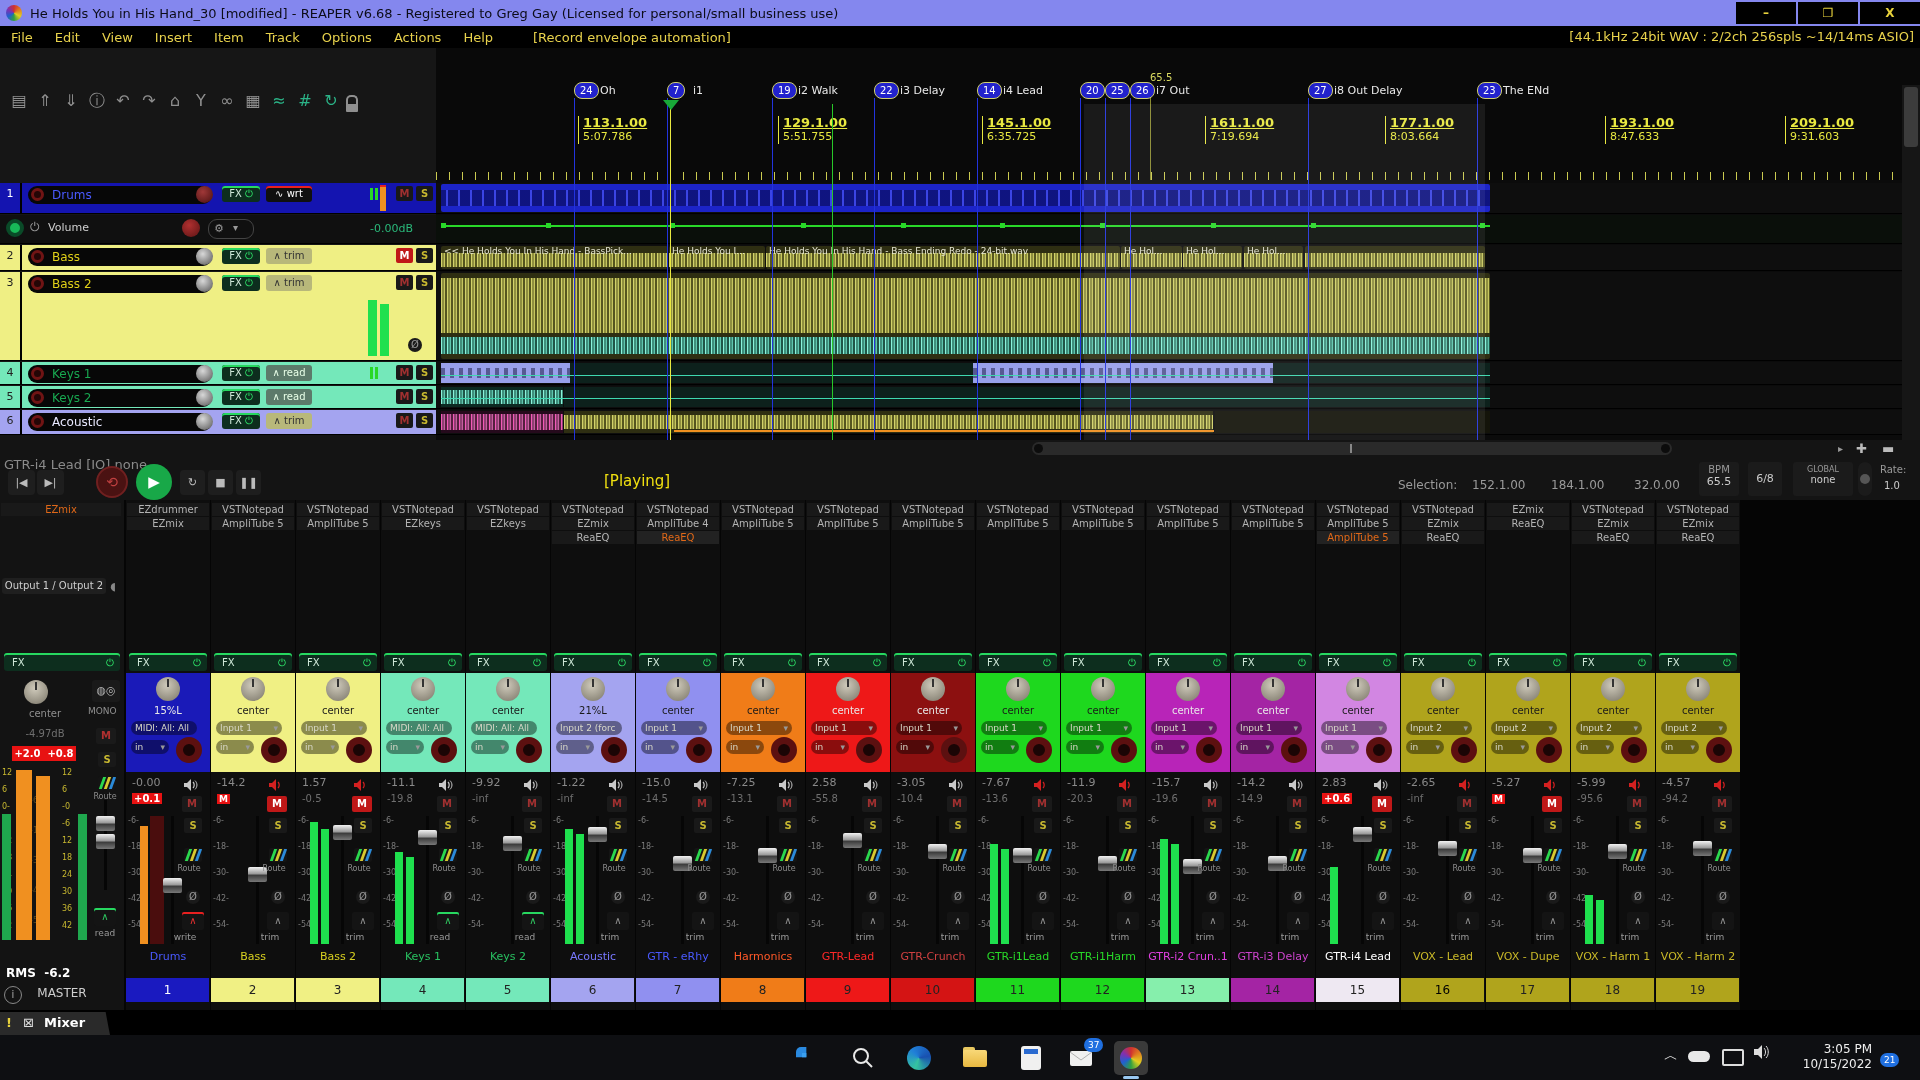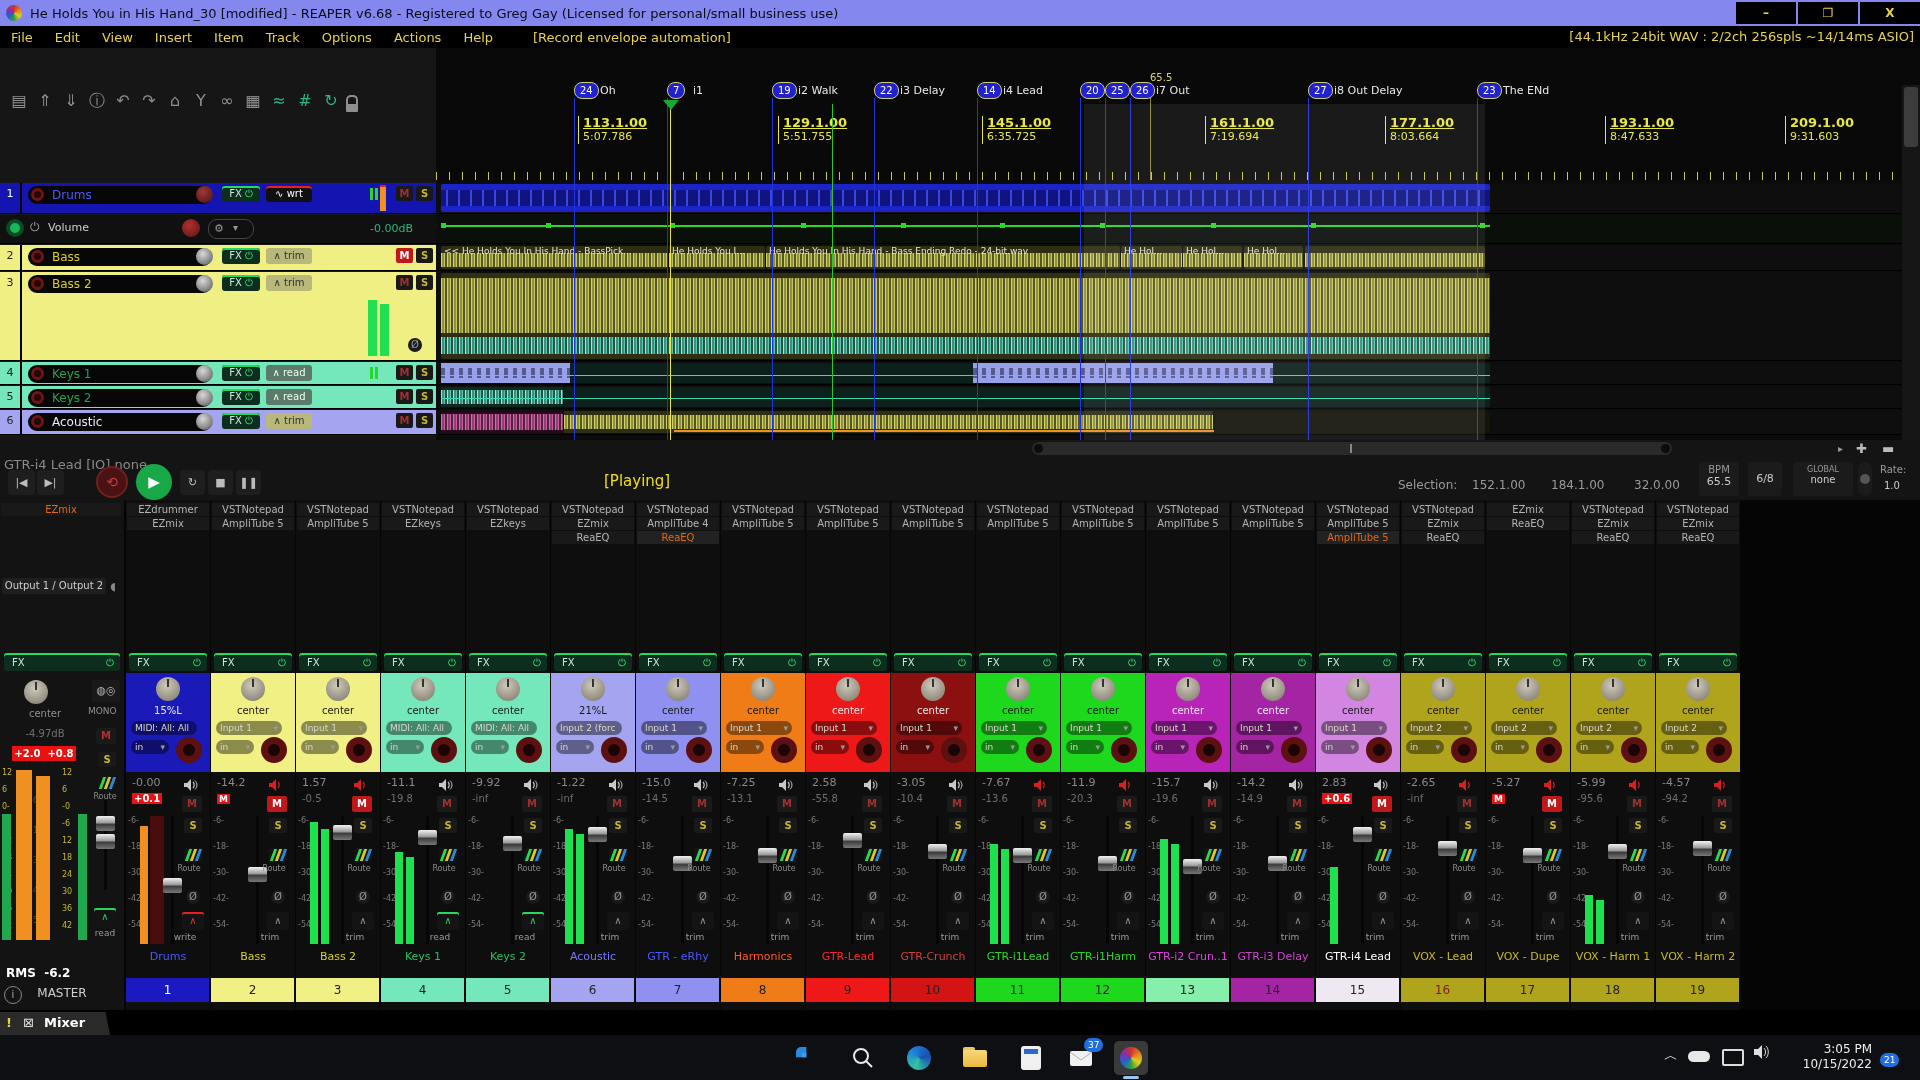--- a/index.html
+++ b/index.html
@@ -361,21 +361,21 @@
         </div>
         <div class="bar-label" style="left: 949px; top: 68px; position: absolute;">
           <div style="text-decoration: underline;">177.1.00</div>
           <div class="bar-time">8:03.664</div>
         </div>
         <div class="bar-label" style="left: 1169px; top: 68px; position: absolute;">
           <div style="text-decoration: underline;">193.1.00</div>
           <div class="bar-time">8:47.633</div>
         </div>
         <div class="bar-label" style="left: 1349px; top: 68px; position: absolute;">
-          <div style="">209.1.00</div>
+          <div style="text-decoration: underline;">209.1.00</div>
           <div class="bar-time">9:31.603</div>
         </div>
       </div>
 
     <div class="vline" style="left:234px;top:56px;bottom:0;background:#e8e840;"></div>
     <div class="abs" style="left:227px;top:52px;width:0;height:0;border:8px solid transparent;border-top:10px solid #18a838;"></div>
     <div class="vline" style="left:396px;top:56px;bottom:0;background:#28c828;"></div>
     <div class="abs" style="left:648px;top:56px;width:401px;bottom:0;background:rgba(255,255,255,0.07);"></div>
   </div>
 
@@ -1114,21 +1114,21 @@
           <div class="routeic" style="position: absolute;">
             <i style="left: 3px; background: rgb(43, 216, 78);"></i>
             <i style="left: 8px; background: rgb(216, 200, 46);"></i>
             <i style="left: 13px; background: rgb(43, 138, 216);"></i>
           </div>
           <div class="routelbl" style="position: absolute;">Route</div>
           <div class="phase" style="position: absolute;">Ø</div>
           <div class="envsq" style="position: absolute; color: rgb(144, 144, 144);">∧</div>
           <div class="envlbl" style="position: absolute;">trim</div>
           <div class="stripname" style="position: absolute; color: rgb(200, 184, 40);">VOX - Lead</div>
-          <div class="stripnum" style="position: absolute; background: rgb(176, 164, 28); color: #7f1d1d;">16</div>
+          <div class="stripnum" style="position: absolute; background: rgb(176, 164, 28); color: #000000;">16</div>
         </div>
         <div class="strip" style="left: 1486px; position: absolute;">
           <div class="fxcell" style="top: 3px; position: absolute;">EZmix</div>
           <div class="fxcell" style="top: 17px; position: absolute;">ReaEQ</div>
           <div class="stripfx" style="position: absolute;">FX<span style="float: right; margin-right: 6px; color: rgb(46, 232, 106);">⏻</span></div>
           <div class="colorsec" style="background: rgb(176, 164, 28); position: absolute;">
             <div class="panknob" style="position: absolute;"></div>
             <div class="panlabel" style="position: absolute; color: rgb(26, 26, 26);">center</div>
             <div class="pill" style="top: 48px; width: 66px; position: absolute;">Input 2<span class="dd">▾</span></div>
             <div class="pill" style="top: 67px; width: 38px; position: absolute;">in<span class="dd">▾</span></div>

